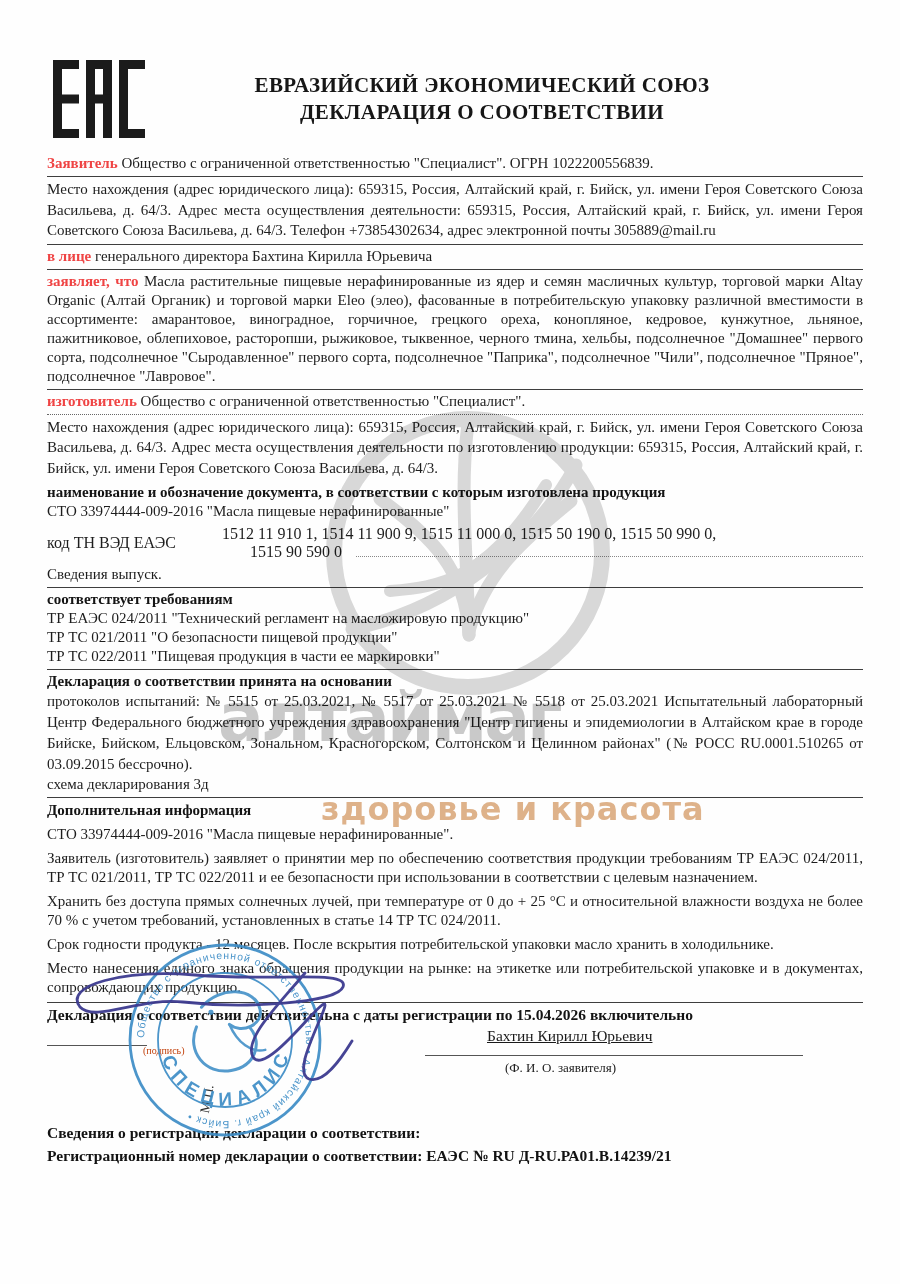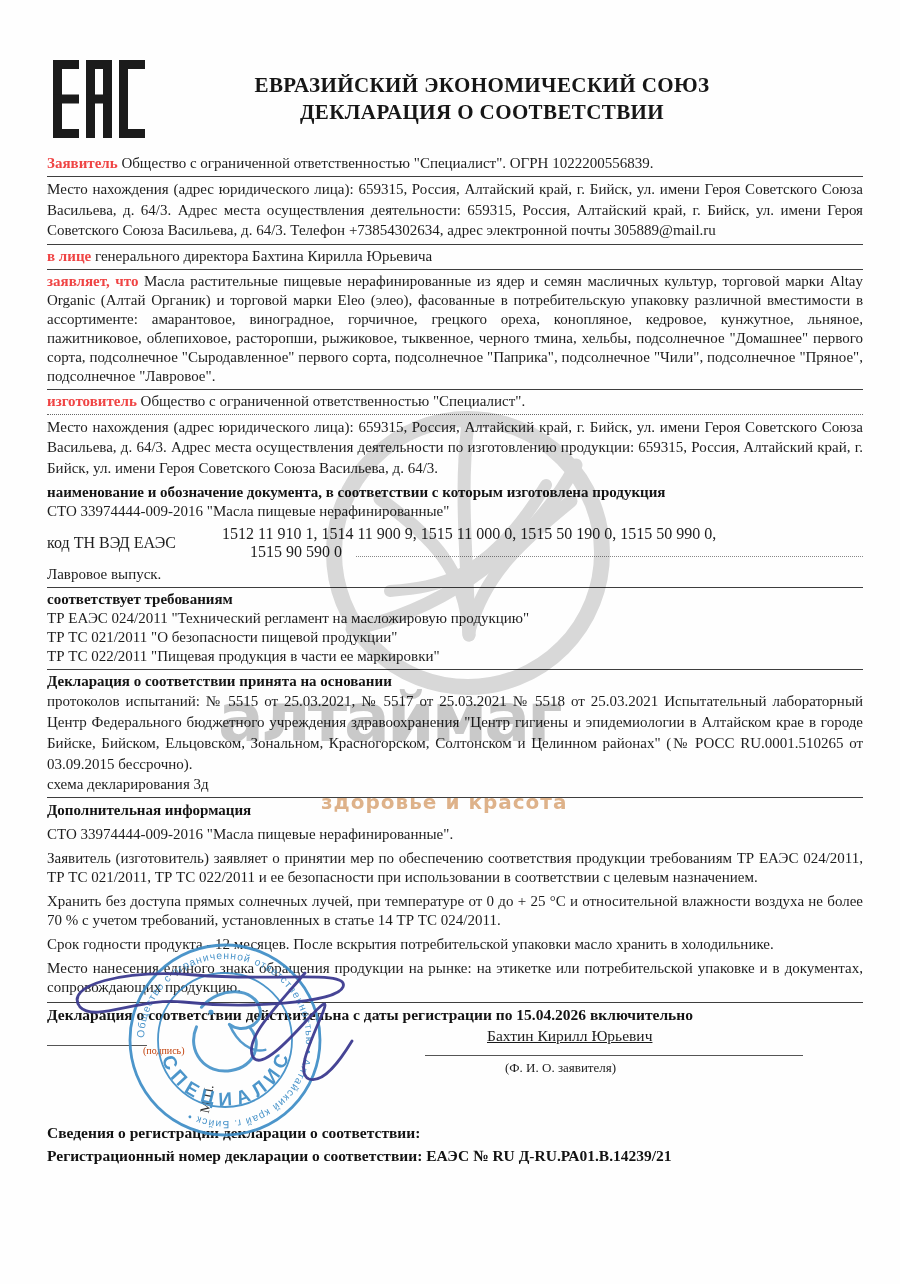--- a/index.html
+++ b/index.html
@@ -56,21 +56,21 @@
   .wm{position:absolute;pointer-events:none;mix-blend-mode:multiply;}
   .wm-brand{
     left:218px;top:678px;z-index:5;
     font-family:"DejaVu Sans","Liberation Sans",sans-serif;
     font-weight:bold;font-size:68px;letter-spacing:-3px;
     color:rgba(158,158,158,.55);
   }
   .wm-sub{
     left:321px;top:790px;z-index:5;
     font-family:"DejaVu Sans","Liberation Sans",sans-serif;
-    font-weight:bold;font-size:20px;letter-spacing:1px;
+    font-weight:bold;font-size:32px;letter-spacing:1px;
     color:rgba(210,147,90,.7);
   }
   .wm-leaf{left:318px;top:403px;z-index:5;opacity:.45;}
   .stampwrap{position:absolute;left:110px;top:925px;z-index:6;pointer-events:none;opacity:.93;}
   .sigwrap{position:absolute;left:55px;top:955px;z-index:7;pointer-events:none;}
 </style>
 </head>
 <body>
 
 <div class="page">
@@ -146,21 +146,21 @@
       <div class="lbl">код ТН ВЭД ЕАЭС</div>
       <div class="codes">
         <div>1512 11 910 1, 1514 11 900 9, 1515 11 000 0, 1515 50 190 0, 1515  50 990 0,</div>
         <div class="c2">
           <span>1515 90 590 0</span>
           <span class="fill"></span>
         </div>
       </div>
     </div>
 
-    <div class="row bb">Лавровое выпуск.</div>
+    <div class="row bb">Сведения выпуск.</div>
 
     <div class="row bb">
       <div class="boldline">соответствует требованиям</div>
       <div>ТР ЕАЭС 024/2011 "Технический регламент на масложировую продукцию"</div>
       <div>ТР ТС 021/2011 "О безопасности пищевой продукции"</div>
       <div>ТР ТС 022/2011 "Пищевая продукция в части ее маркировки"</div>
     </div>
 
     <div class="row bb">
       <div class="boldline">Декларация о соответствии принята на основании</div>

